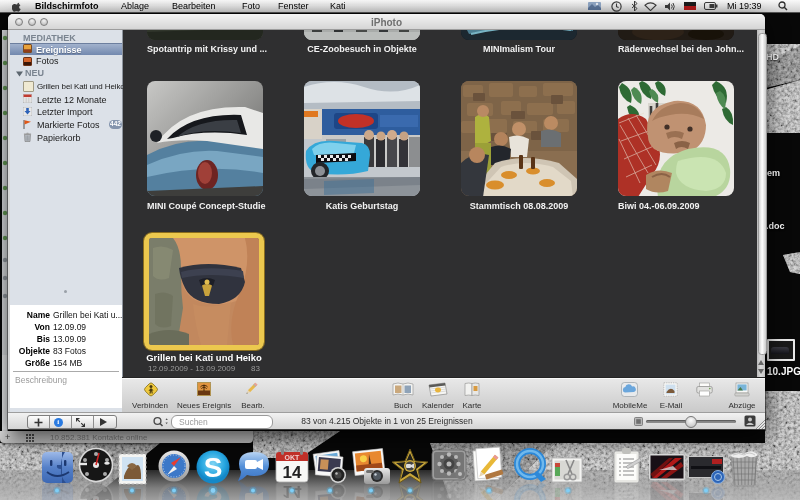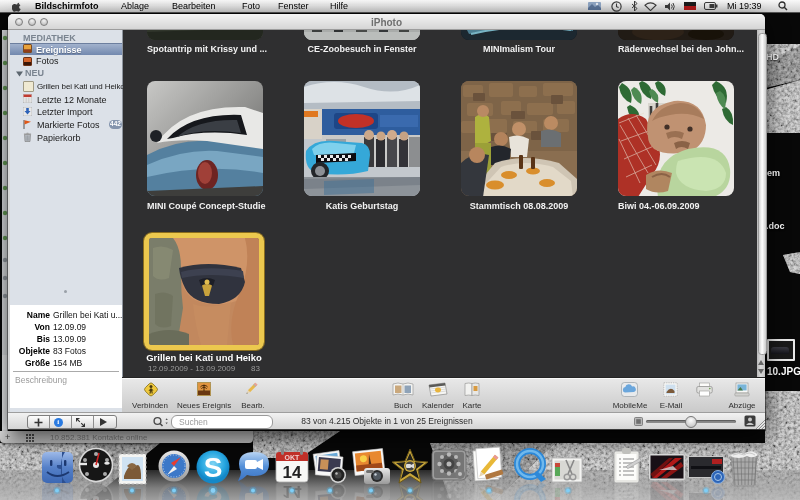--- a/index.html
+++ b/index.html
@@ -97,21 +97,21 @@
 
 <div class="abs" style="left:0;top:0;width:800px;height:12px;background:linear-gradient(#f9f9f9,#cfcfcf);border-bottom:1px solid #555;">
   <svg class="abs" style="left:12px;top:1.5px;" width="10" height="10" viewBox="0 0 16 16">
     <path fill="#3b3b3b" d="M11.6 1.2c-.1 1-.5 1.8-1.1 2.4-.6.6-1.4 1-2.2.9-.1-.9.3-1.8.9-2.4.6-.7 1.6-1.1 2.4-.9zM13.9 11.2c-.4.9-.6 1.3-1.1 2-.7 1.1-1.7 2.4-3 2.4-1.1 0-1.4-.7-2.9-.7s-1.8.7-2.9.7c-1.2 0-2.2-1.2-2.9-2.2C-.8 10.5-1 7.1.5 5.3c1-1.3 2.6-2 4-2 1.1 0 1.9.7 2.8.7.9 0 1.5-.7 2.8-.7 1.2 0 2.5.7 3.4 1.8-3 1.6-2.5 5.4.4 6.1z"></path>
   </svg>
   <div class="tx" style="left:35px;top:1px;font-size:9px;font-weight:bold;color:#000;">Bildschirmfoto</div>
   <div class="tx" style="left:121px;top:1px;font-size:9px;color:#000;">Ablage</div>
   <div class="tx" style="left:172px;top:1px;font-size:9px;color:#000;">Bearbeiten</div>
   <div class="tx" style="left:242px;top:1px;font-size:9px;color:#000;">Foto</div>
   <div class="tx" style="left:278px;top:1px;font-size:9px;color:#000;">Fenster</div>
-  <div class="tx" style="left:330px;top:1px;font-size:9px;color:#000;">Hilfe</div>
+  <div class="tx" style="left:330px;top:1px;font-size:9px;color:#000;">Kati</div>
 
   <svg class="abs" style="left:588px;top:1px;" width="14" height="10">
     <rect x="0" y="1" width="13" height="8" rx="1" fill="#8fa6c4"></rect>
     <path d="M0 7 L4 3 L7 6 L10 4 L13 7 L13 9 L0 9 Z" fill="#5a7499"></path>
     <circle cx="9" cy="3" r="1.2" fill="#e8edf4"></circle>
   </svg>
   <svg class="abs" style="left:611px;top:1px;" width="11" height="11" viewBox="0 0 11 11">
     <circle cx="5.5" cy="5.5" r="4.6" fill="none" stroke="#3c3c3c" stroke-width="1.2"></circle>
     <path d="M5.5 2.6 L5.5 5.7 L7.6 6.6" fill="none" stroke="#3c3c3c" stroke-width="1.1"></path>
   </svg>
@@ -270,21 +270,21 @@
     </div>
     <div class="abs" style="left:495px;top:-106px;width:116px;height:116px;border-radius:8px;overflow:hidden;">
       <svg width="116" height="116">
           <rect width="116" height="116" fill="#171310"></rect>
         <rect y="92" width="116" height="24" fill="#211b15"></rect>
         <ellipse cx="40" cy="108" rx="26" ry="8" fill="#2d2218"></ellipse>
         <ellipse cx="88" cy="110" rx="18" ry="6" fill="#181209"></ellipse>
         </svg>
     </div>
     <div class="tx" style="left:24px;top:14px;width:116px;text-align:center;font-size:9px;font-weight:bold;color:#f2f2f2;">Spotantrip mit Krissy und ...</div>
-    <div class="tx" style="left:181px;top:14px;width:116px;text-align:center;font-size:9px;font-weight:bold;color:#f2f2f2;">CE-Zoobesuch in Fenster</div>
+    <div class="tx" style="left:181px;top:14px;width:116px;text-align:center;font-size:9px;font-weight:bold;color:#f2f2f2;">CE-Zoobesuch in Objekte</div>
     <div class="tx" style="left:338px;top:14px;width:116px;text-align:center;font-size:9px;font-weight:bold;color:#f2f2f2;">MINImalism Tour</div>
     <div class="tx" style="left:495px;top:14px;width:116px;text-align:left;font-size:9px;font-weight:bold;color:#f2f2f2;">Räderwechsel bei den John...</div>
 
     <div class="abs" style="left:24px;top:51px;width:116px;height:115px;border-radius:8px;overflow:hidden;">
       <svg width="116" height="116" viewBox="0 0 116 116">
         <defs>
             <linearGradient id="mbg" x1="0" y1="0" x2="1" y2="1">
           <stop offset="0" stop-color="#c8c8c6"></stop>
               <stop offset="0.55" stop-color="#8f8f8d"></stop>
               <stop offset="1" stop-color="#5c5c5a"></stop>

